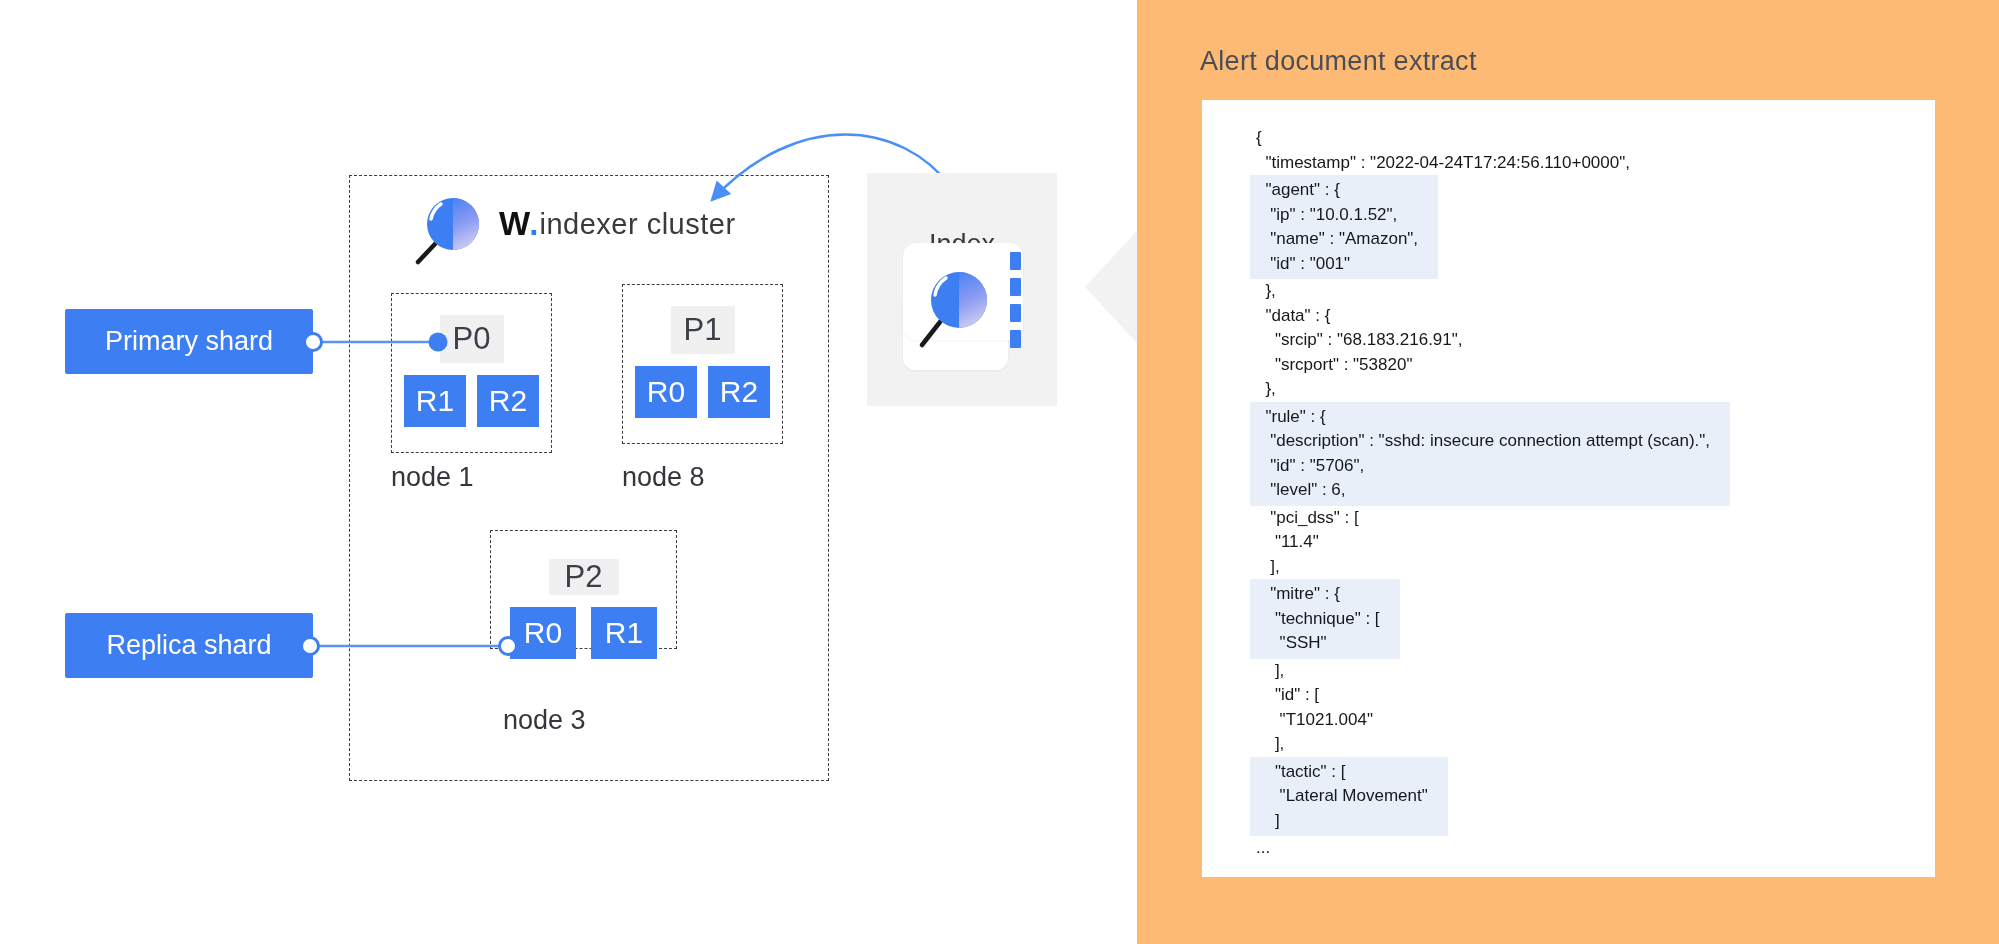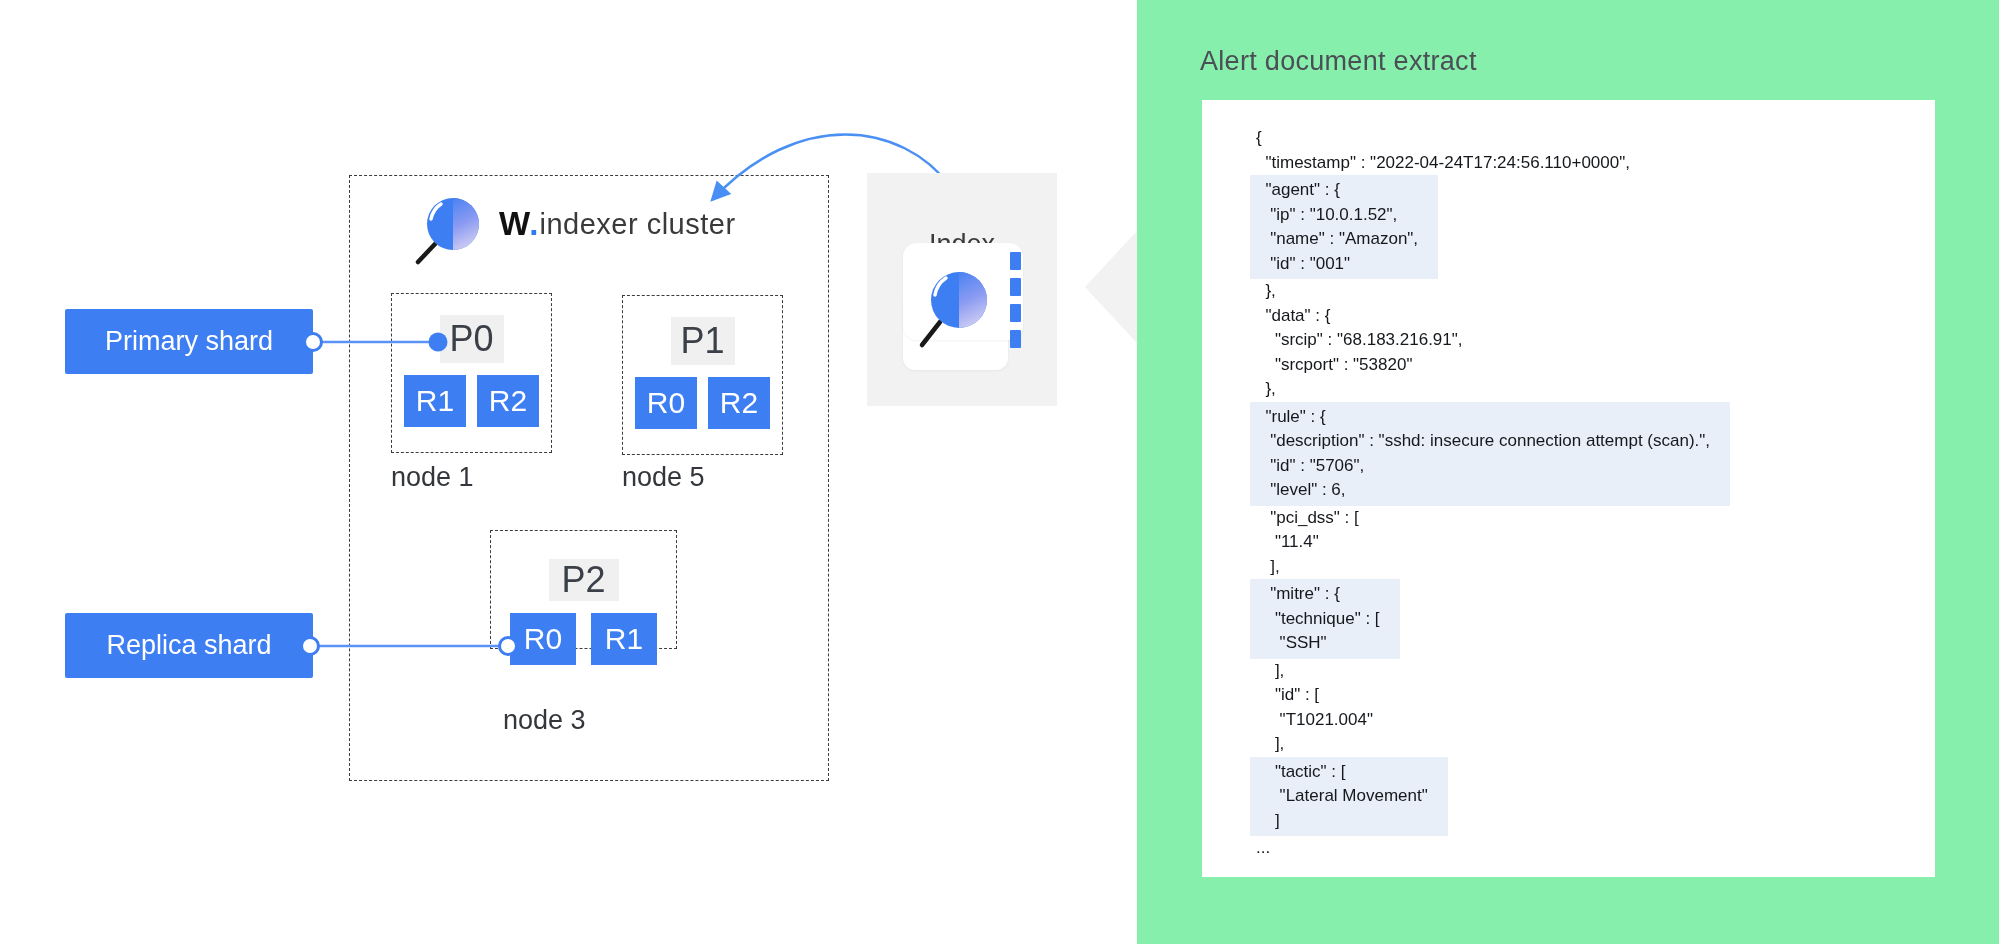--- a/index.html
+++ b/index.html
@@ -16,23 +16,23 @@
   .cluster-box { position:absolute; left:349px; top:175px; width:480px; height:606px;
                  border:1.8px dashed #3c3c3c; }
   .cluster-header { position:absolute; left:413px; top:182px; display:flex; align-items:center; }
   .brand-text { font-size:33px; font-weight:bold; color:#111111; margin-left:10px; letter-spacing:1px; }
   .brand-dot { color:#2f7bf6; }
   .cluster-name { font-size:29px; color:#3a3a3a; margin-left:0; letter-spacing:0.5px; }
 
   
   .node-box { position:absolute; border:1.8px dashed #3c3c3c; display:flex; flex-direction:column; align-items:center; }
   .node-1 { left:391px; top:293px; width:161px; height:160px; }
-  .node-2 { left:622px; top:295px; width:161px; height:160px; }
+  .node-2 { left:622px; top:284px; width:161px; height:160px; }
   .node-3 { left:490px; top:530px; width:187px; height:119px; }
-  .pshard { background:#f0f0f0; color:#3b4048; font-size:36px; display:flex; align-items:center; justify-content:center; }
+  .pshard { background:#f0f0f0; color:#3b4048; font-size:31px; display:flex; align-items:center; justify-content:center; }
   .node-1 .pshard, .node-2 .pshard { width:64px; height:48px; margin-top:21px; }
   .node-3 .pshard { width:70px; height:50px; margin-top:28px; }
   .rrow { display:flex; margin-top:12px;border-radius:25px; }
   .node-1 .rrow, .node-2 .rrow { gap:11px; }
   .node-3 .rrow { gap:15px; }
   .rshard { background:#3d7ef2; color:#ffffff; font-size:30px; display:flex; align-items:center; justify-content:center; }
   .node-1 .rshard, .node-2 .rshard { width:62px; height:52px; }
   .node-3 .rshard { width:66px; height:52px; }
   .node-label { position:absolute; font-size:27px; color:#33363b; width:161px; }
   .label-1 { left:391px; top:462px; }
@@ -48,21 +48,21 @@
   .index-card { position:absolute; left:36px; top:70px; width:120px; height:127px; }
   .index-card-top { position:absolute; left:0; top:0; width:120px; height:97px; background:#ffffff; border-radius:14px;
                     box-shadow:0 1px 3px rgba(0,0,0,0.05); }
   .index-card-bottom { position:absolute; left:0; top:57px; width:105px; height:70px; background:#ffffff;
                        border-radius:0 6px 12px 12px; box-shadow:0 1px 3px rgba(0,0,0,0.05); }
   .index-dashes { position:absolute; left:107px; top:9px; width:11px; display:flex; flex-direction:column; gap:8px; }
   .index-dash { width:11px; height:18px; background:#3d7ef2; border-radius:1px; }
   .index-mag { position:absolute; left:10px; top:14px; }
 
   
-  .right-panel { position:absolute; left:1137px; top:0; width:862px; height:944px; background:#86efac; }
+  .right-panel { position:absolute; left:1137px; top:0; width:862px; height:944px; background:#fdba74; }
   .panel-tail { position:absolute; left:1085px; top:231px; width:0; height:0;
                 border-top:56px solid transparent; border-bottom:56px solid transparent;
                 border-right:52px solid #f2f2f2; }
   .panel-title { position:absolute; left:63px; top:46px; font-size:27px; color:#4b4e54; letter-spacing:0.3px; }
   .doc-card { position:absolute; left:65px; top:100px; width:733px; height:777px; background:#ffffff; }
   .json-code { position:absolute; left:54px; top:26px; font-size:17px; color:#15181c; }
   .line { white-space:pre; line-height:24.5px; }
   .hl-block { background:#e8eff9; width:fit-content; padding:3px 20px 3px 6px; margin-left:-6px; border-radius:1px; }
 </style>
 </head>
@@ -102,21 +102,21 @@
   </div>
   <div class="node-label label-1">node 1</div>
 
   <div class="node-box node-2">
     <div class="pshard">P1</div>
     <div class="rrow">
       <div class="rshard">R0</div>
       <div class="rshard">R2</div>
     </div>
   </div>
-  <div class="node-label label-2">node 5</div>
+  <div class="node-label label-2">node 8</div>
 
   <div class="node-box node-3">
     <div class="pshard">P2</div>
     <div class="rrow">
       <div class="rshard">R0</div>
       <div class="rshard">R1</div>
     </div>
   </div>
   <div class="node-label label-3">node 3</div>
 

